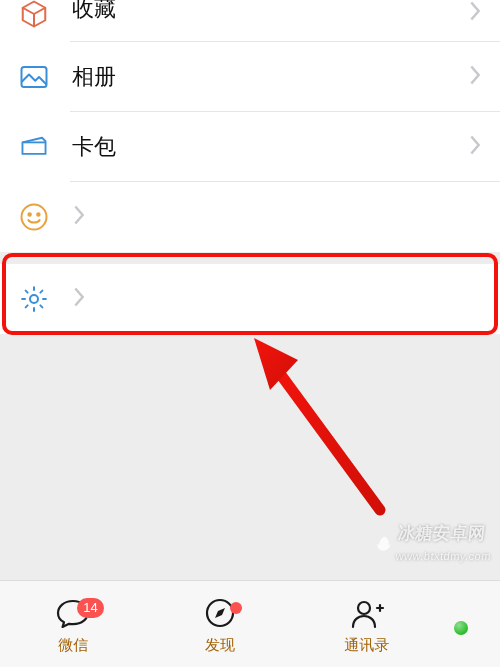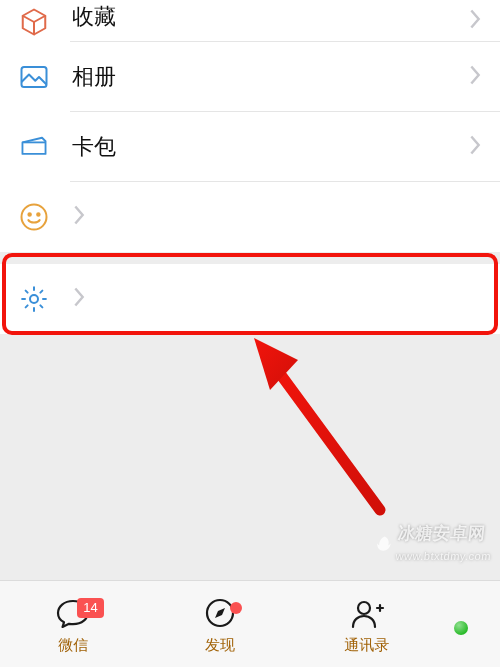--- a/index.html
+++ b/index.html
@@ -3,21 +3,21 @@
 <meta charset="utf-8">
 <style>
   * { margin: 0; padding: 0; box-sizing: border-box; }
   html, body { width: 500px; height: 667px; overflow: hidden; font-family: -apple-system, "PingFang SC", "Microsoft YaHei", sans-serif; }
   .screen { width: 500px; height: 667px; background: #ededed; position: relative; }
   .list { background: #fff; }
   .row {
     display: flex; align-items: center;
     height: 70px; padding: 0 18px; position: relative;
   }
-  .row.first { height: 42px; align-items: flex-start; padding-top: 8px; }
+  .row.first { height: 42px; align-items: flex-start; padding-top: 0; }
   .row.first .icon { margin-top: -2px; }
   .row.first .label { margin-top: -6px; }
   .row .icon { width: 32px; height: 32px; flex: 0 0 32px; margin-right: 22px; display: flex; align-items: center; justify-content: center; }
   .row .label { flex: 1 1 auto; font-size: 22px; color: #111; font-weight: 400; }
   .row .chev { flex: 0 0 auto; color: #c7c7cc; }
   .sep { position: absolute; left: 70px; right: 0; bottom: 0; height: 1px; background: #e5e5e5; }
   .gap { height: 12px; background: #ededed; }
   .highlight-box {
     position: absolute; left: 2px; right: 2px; top: 253px; height: 82px;
     border: 4px solid #f2140c; border-radius: 10px; pointer-events: none;
@@ -29,21 +29,21 @@
   }
   .tab {
     flex: 1 1 0; display: flex; flex-direction: column; align-items: center;
     justify-content: flex-end; padding-bottom: 12px; position: relative;
   }
   .tab .ticon { width: 38px; height: 38px; display:flex; align-items:center; justify-content:center; }
   .tab .tlabel { font-size: 15px; color: #a16207; margin-top: 4px; }
   .badge {
     position: absolute; left: 50%; top: 4px; transform: translateX(4px);
     background: #fa5151; color: #fff; font-size: 13px; line-height: 18px;
-    padding: 1px 6px; border-radius: 4px; min-width: 20px; text-align: center;
+    padding: 1px 6px; border-radius: 10px; min-width: 20px; text-align: center;
   }
   .dot {
     position: absolute; left: 50%; top: 8px; transform: translateX(10px);
     width: 12px; height: 12px; border-radius: 50%; background: #fa5151;
   }
   .greendot {
     width: 14px; height: 14px; border-radius: 50%;
     background: radial-gradient(circle at 35% 30%, #8fe08f, #2bbb2b 70%);
     margin-bottom: 20px; margin-left: 4px;
   }

